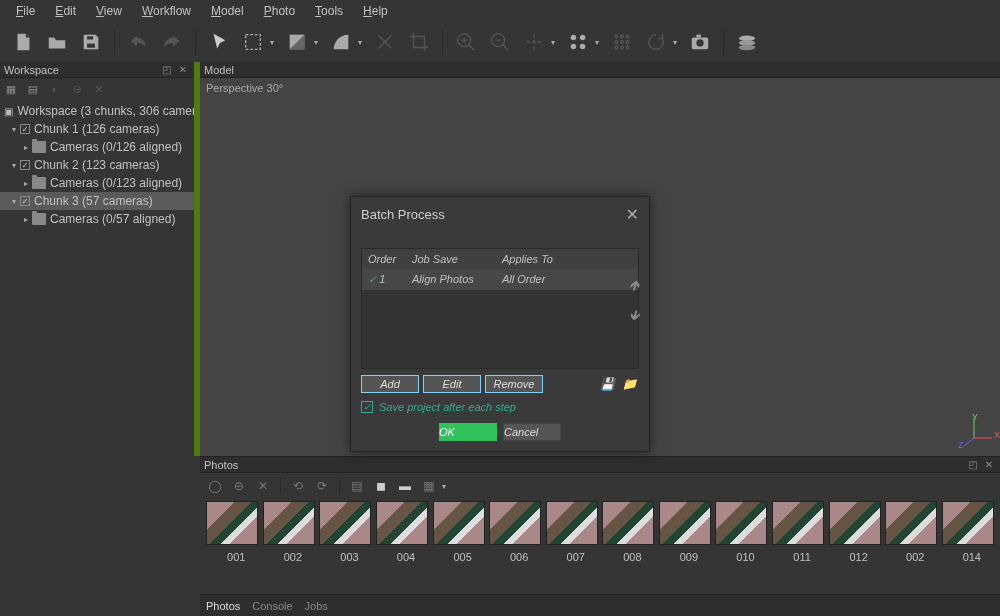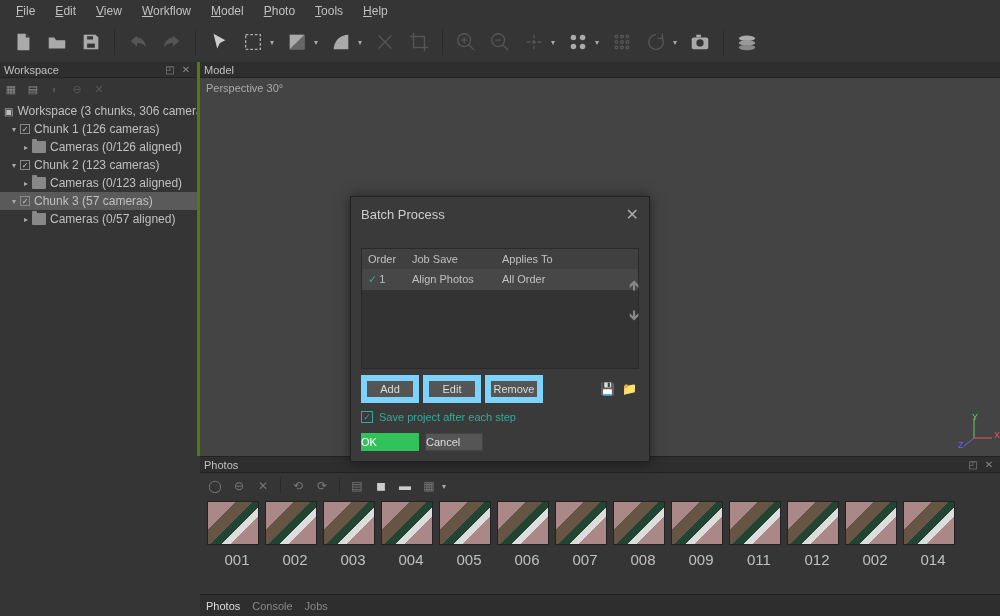--- a/index.html
+++ b/index.html
@@ -15,21 +15,21 @@
 .tb-btn { width: 30px; height: 30px; display: flex; align-items: center; justify-content: center; color: #b0b0b0; }
 .tb-btn svg { width: 22px; height: 22px; fill: none; stroke: #aaa; stroke-width: 1.5; }
 .tb-btn.disabled svg { stroke: #555; }
 .tb-sep { width: 1px; height: 26px; background: #2a2a2a; margin: 0 4px; }
 .dd-arrow { font-size: 8px; color: #aaa; margin-left: -2px; margin-right: 4px; align-self: center; }
 
 
 .body-row { display: flex; height: 394px; }
 
 
-.ws-panel { width: 200px; background: #353535; display: flex; flex-direction: column; border-right: 3px solid #4d7c0f; }
+.ws-panel { width: 200px; background: #353535; display: flex; flex-direction: column; border-right: 6px solid #4d7c0f; }
 .panel-title { display: flex; align-items: center; height: 16px; padding: 0 4px; background: #2e2e2e; font-size: 11px; border-bottom: 1px solid #222; }
 .panel-title .spacer { flex: 1; }
 .panel-title .ticon { width: 14px; height: 14px; margin-left: 2px; color: #888; display: flex; align-items: center; justify-content: center; font-size: 10px; }
 .ws-toolbar { height: 22px; display: flex; align-items: center; padding: 0 2px; gap: 4px; }
 .ws-toolbar .wbtn { width: 18px; height: 18px; display: flex; align-items: center; justify-content: center; color: #888; font-size: 11px; }
 .tree { flex: 1; padding: 2px 0; overflow: hidden; }
 .tree-row { display: flex; align-items: center; height: 18px; white-space: nowrap; padding-right: 4px; }
 .tree-row.sel { background: #5a5a5a; }
 .tw { width: 12px; display: inline-flex; justify-content: center; font-size: 8px; color: #aaa; }
 .tree-row .folder-icon { width: 14px; height: 12px; margin-right: 4px; display: inline-block; background: #888; border-radius: 1px; position: relative; }
@@ -52,49 +52,49 @@
 .axis svg { position: absolute; inset: 0; }
 
 
 .photos-panel { height: 138px; background: #353535; display: flex; flex-direction: column; margin-left: 200px; border-top: 1px solid #222; }
 .photos-toolbar { height: 26px; display: flex; align-items: center; padding: 0 6px; gap: 6px; }
 .photos-toolbar .pbtn { width: 18px; height: 18px; color: #777; display: flex; align-items: center; justify-content: center; font-size: 12px; }
 .pt-sep { width: 1px; height: 16px; background: #2a2a2a; margin: 0 2px; }
 .thumbs { flex: 1; display: flex; overflow: hidden; padding: 2px 6px; gap: 4px; }
 .thumb { width: 54px; display: flex; flex-direction: column; align-items: center; }
 .thumb .img { width: 52px; height: 44px; background: linear-gradient(135deg, #a88 0%, #a88 30%, #654 30%, #654 48%, #243 48%, #243 60%, #ddd 60%, #ddd 70%, #a88 70%); border: 1px solid #222; }
-.thumb .lbl { margin-top: 6px; font-size: 15px; color: #c0c0c0; margin-left: 8px; }
+.thumb .lbl { margin-top: 6px; font-size: 11px; color: #c0c0c0; margin-left: 8px; }
 
 
 .bottom-tabs { height: 22px; background: #2e2e2e; display: flex; align-items: center; padding: 0 6px; gap: 12px; font-size: 11px; margin-left: 200px; border-top: 1px solid #222; }
 .bottom-tabs .tab { color: #888; }
 .bottom-tabs .tab.active { color: #ddd; }
 
 
 .dialog { position: absolute; left: 350px; top: 196px; width: 300px; background: #3a3a3a; border: 1px solid #222; box-shadow: 0 0 12px rgba(0,0,0,.5); }
 .dlg-title { display: flex; align-items: center; padding: 8px 10px; font-size: 13px; color: #ccc; }
 .dlg-title .spacer { flex: 1; }
 .dlg-close { font-size: 16px; color: #aaa; cursor: default; }
-.dlg-body { padding: 16px 10px 10px; }
+.dlg-body { padding: 16px 10px 10px; font-style: italic; }
 .dlg-table { background: #333; border: 1px solid #2a2a2a; }
 .dlg-th { display: flex; background: #404040; font-size: 11px; }
 .dlg-th > div, .dlg-tr > div { padding: 4px 6px; }
 .dlg-tr { display: flex; font-size: 11px; background: #474747; }
 .c-ord { width: 44px; }
 .c-job { width: 90px; }
 .c-app { flex: 1; }
 .dlg-list-body { height: 78px; background: #333; }
 .dlg-side { position: absolute; right: 10px; top: 78px; display: flex; flex-direction: column; gap: 6px; color: #888; font-size: 14px; }
 .dlg-btns { display: flex; gap: 4px; margin-top: 6px; align-items: center; }
-.dbtn { background: #555; color: #ddd; border: 6px solid #7dd3fc; padding: 2px 0; font-size: 11px; text-align: center; width: 58px; }
+.dbtn { background: #555; color: #ddd; border: 1px solid #7dd3fc; padding: 2px 0; font-size: 11px; text-align: center; width: 58px; }
 .dlg-btns .spacer { flex: 1; }
 .dlg-btns .dicon { width: 18px; color: #ccc; text-align: center; font-size: 12px; }
 .dlg-chk { display: flex; align-items: center; gap: 6px; margin-top: 8px; font-size: 11px; color: #3a9; }
 .dlg-chk .cbx { width: 12px; height: 12px; border: 1px solid #3a9; display: flex; align-items: center; justify-content: center; font-size: 9px; color: #3a9; }
-.dlg-foot { display: flex; gap: 6px; margin-top: 10px; }
+.dlg-foot { display: flex; justify-content: center; gap: 6px; margin-top: 10px; }
 .okbtn { background: #32c25b; color: #fff; border: none; padding: 3px 0; width: 58px; font-size: 11px; }
 .cancelbtn { background: #555; color: #ddd; border: 1px solid #444; padding: 2px 0; width: 58px; font-size: 11px; }
 .chk-green { color: #3a9; font-size: 11px; margin-right: 2px; }
 </style>
 </head>
 <body>
 
 <div class="menubar">
   <span><u>F</u>ile</span>
   <span><u>E</u>dit</span>
@@ -364,20 +364,24 @@
       <div class="thumb">
         <div class="img"></div>
         <div class="lbl">008</div>
       </div>
       <div class="thumb">
         <div class="img"></div>
         <div class="lbl">009</div>
       </div>
       <div class="thumb">
         <div class="img"></div>
+        <div class="lbl">010</div>
+      </div>
+      <div class="thumb">
+        <div class="img"></div>
         <div class="lbl">011</div>
       </div>
       <div class="thumb">
         <div class="img"></div>
         <div class="lbl">012</div>
       </div>
       <div class="thumb">
         <div class="img"></div>
         <div class="lbl">002</div>
       </div>

